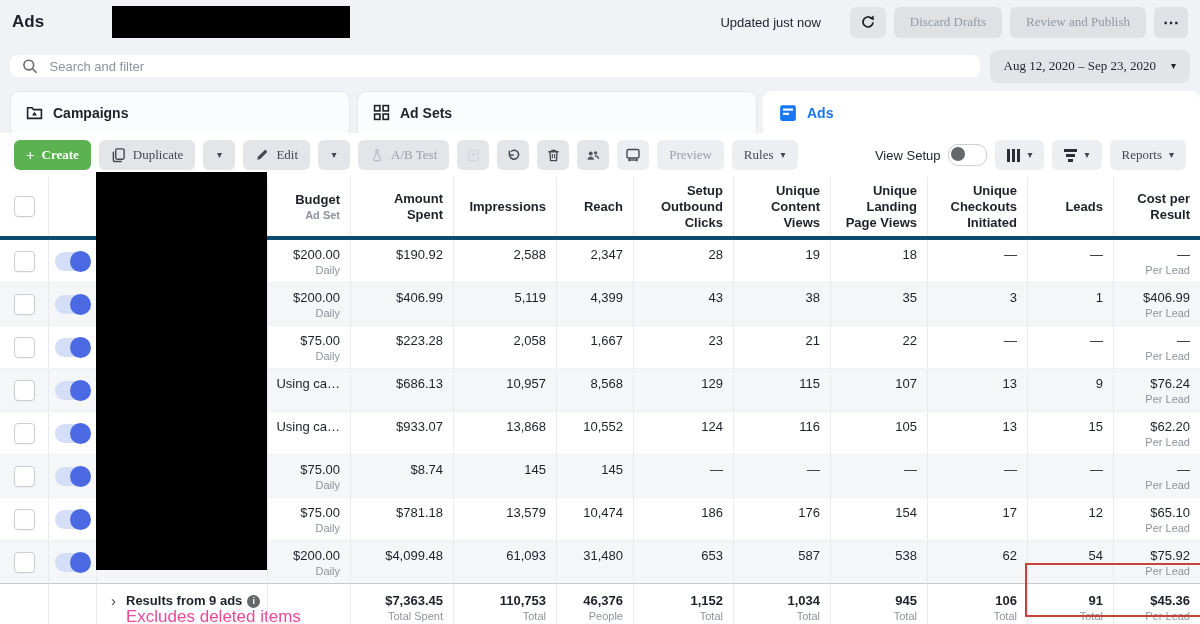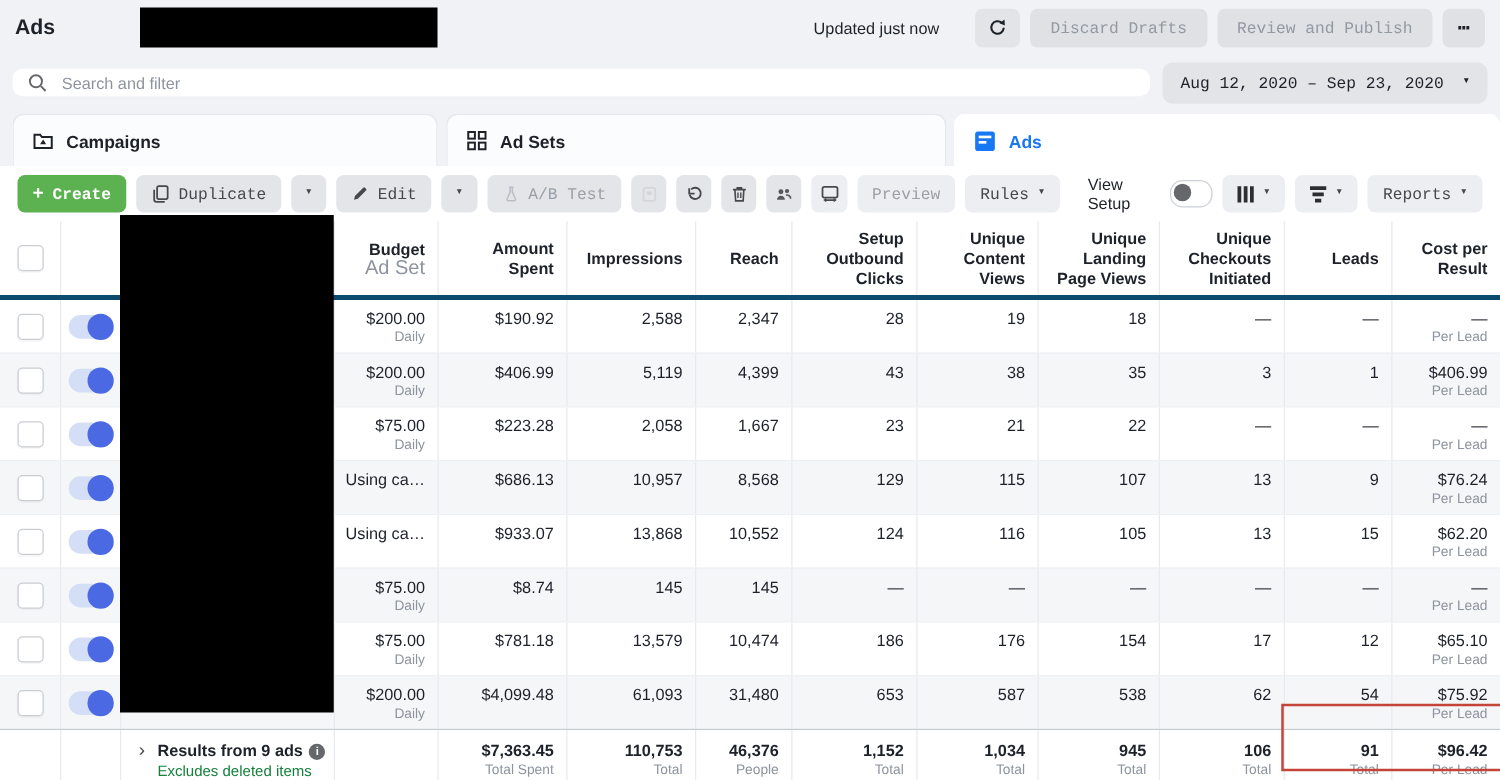--- a/index.html
+++ b/index.html
@@ -1,20 +1,20 @@
 <!DOCTYPE html>
 <html><head>
 <meta charset="utf-8">
 <style>
   html,body{margin:0;padding:0}
   body{
     width:1200px;height:624px;overflow:hidden;position:relative;
     font-family:"Liberation Sans",sans-serif;color:#1d2129;background:#fff;font-size:13px;
   }
-  button{font-family:Liberation Mono, monospace;cursor:pointer}
+  button{font-family:Liberation Serif, serif;cursor:pointer}
   
   .topzone{background:#f0f2f5}
   .topbar{height:44px;display:flex;align-items:center;padding:0 12px;gap:8px;position:relative}
   .app-title{font-weight:bold;font-size:17px}
   .redact{background:#000;position:absolute;z-index:30}
   .redact-title{left:112px;top:6px;width:238px;height:32px}
   .flexspace{flex:1}
   .updated{font-size:13px;color:#1d2129;margin-right:21px;white-space:nowrap}
   .icon-btn{width:36px;height:31px;border:none;border-radius:6px;background:#e2e4e8;display:flex;align-items:center;justify-content:center;padding:0}
   .grey-btn{height:31px;border:none;border-radius:6px;background:#dfe1e5;color:#9299a3;font-size:13px;padding:0 16px;white-space:nowrap}
@@ -48,35 +48,35 @@
   
   .grid{display:grid;grid-template-columns:48px 48px 171px 83px 103px 103px 77px 100px 97px 97px 100px 86px 87px}
   .cell{border-left:1px solid #e8eaed;min-width:0;overflow:hidden}
   .cell:first-child{border-left:none}
   .c-check,.c-toggle{display:flex;align-items:center;justify-content:center}
   .checkbox{width:19px;height:19px;border:1px solid #c9cdd2;border-radius:4px;background:#fff;display:inline-block;box-shadow:0 1px 1px rgba(0,0,0,.04)}
   .toggle{width:35px;height:19px;border-radius:10px;background:#d5def7;position:relative;display:inline-block}
   .toggle .knob{position:absolute;right:-1px;top:-1px;width:21px;height:21px;border-radius:50%;background:#4a69e2}
   .thead{height:59px;background:#fff;border-bottom:4px solid #0c4a6e}
   .h{display:flex;flex-direction:column;justify-content:center;align-items:flex-end;text-align:right;padding:4px 10px 4px 4px;font-weight:bold;font-size:13px;line-height:16px}
-  .hs{font-weight:normal;font-size:16px;color:#8d949e;line-height:14px}
+  .hs{font-weight:bold;font-size:11px;color:#8d949e;line-height:14px}
   .trow{height:42px;border-top:1px solid #eef0f2}
   .trow.alt{background:#f5f6f8}
   .d{display:flex;flex-direction:column;align-items:flex-end;text-align:right;padding:6px 10px 0 4px}
   .d.left{align-items:flex-end;text-align:left;padding-left:5px}
   .v{font-size:13px;line-height:17px;white-space:nowrap}
   .s{font-size:11px;line-height:15px;color:#8d949e;white-space:nowrap}
   .tfoot{height:46px;background:#fff;border-top:1px solid #c6cace;position:relative}
   .t{display:flex;flex-direction:column;align-items:flex-end;text-align:right;padding:8px 10px 0 4px}
   .tv{font-weight:bold;font-size:13px;line-height:17px;white-space:nowrap}
   .ts{font-size:11px;line-height:15px;color:#8d949e;white-space:nowrap}
   .foot-left{display:flex;align-items:flex-start;gap:10px;padding:9px 0 0 14px;overflow:visible}
   .chev{font-size:15px;color:#45494f;line-height:16px}
   .fr{font-weight:bold;font-size:13px;line-height:16px;white-space:nowrap;display:flex;align-items:center;gap:5px}
-  .fn{font-size:12px;color:#15803d;line-height:16px;white-space:nowrap}
+  .fn{font-size:17px;color:#ec4899;line-height:16px;white-space:nowrap}
   .info{width:13px;height:13px;border-radius:50%;background:#65676b;color:#fff;font-size:9px;font-weight:bold;display:inline-flex;align-items:center;justify-content:center;font-style:normal}
   .redact-col{left:96px;top:172px;width:171px;height:398px}
   .red-box{position:absolute;left:1025px;top:563px;width:180px;height:50px;border:2px solid #c5443a;z-index:40;pointer-events:none}
 </style>
 </head>
 <body>
 
 <div class="topzone">
   <div class="topbar">
     <span class="app-title">Ads</span>
@@ -662,20 +662,20 @@
       </div>
     <div class="cell t">
         <span class="tv">106</span>
         <span class="ts">Total</span>
       </div>
     <div class="cell t">
         <span class="tv">91</span>
         <span class="ts">Total</span>
       </div>
     <div class="cell t">
-        <span class="tv">$96.42</span>
+        <span class="tv">$45.36</span>
         <span class="ts">Per Lead</span>
       </div>
   </div>
 </div>
 
 <div class="redact redact-col"></div>
 <div class="red-box"></div>
 
 </body></html>

